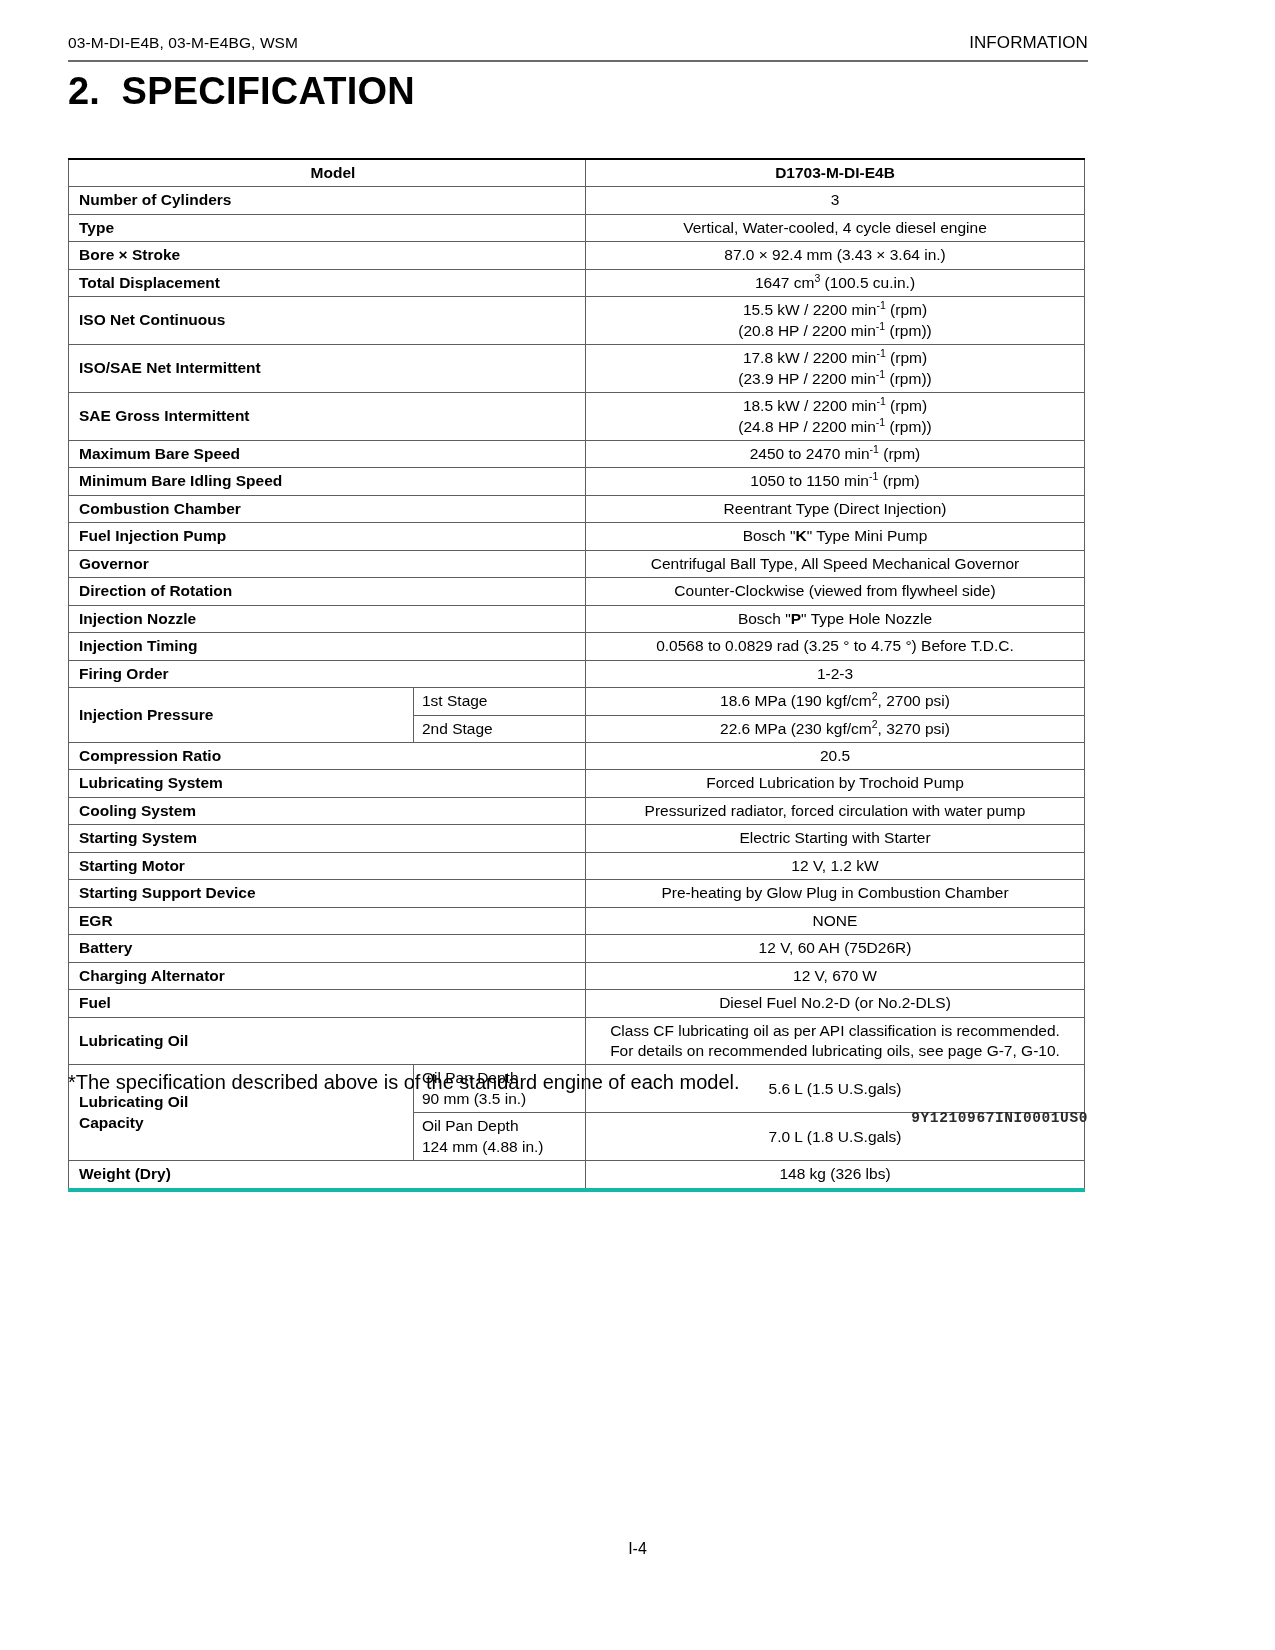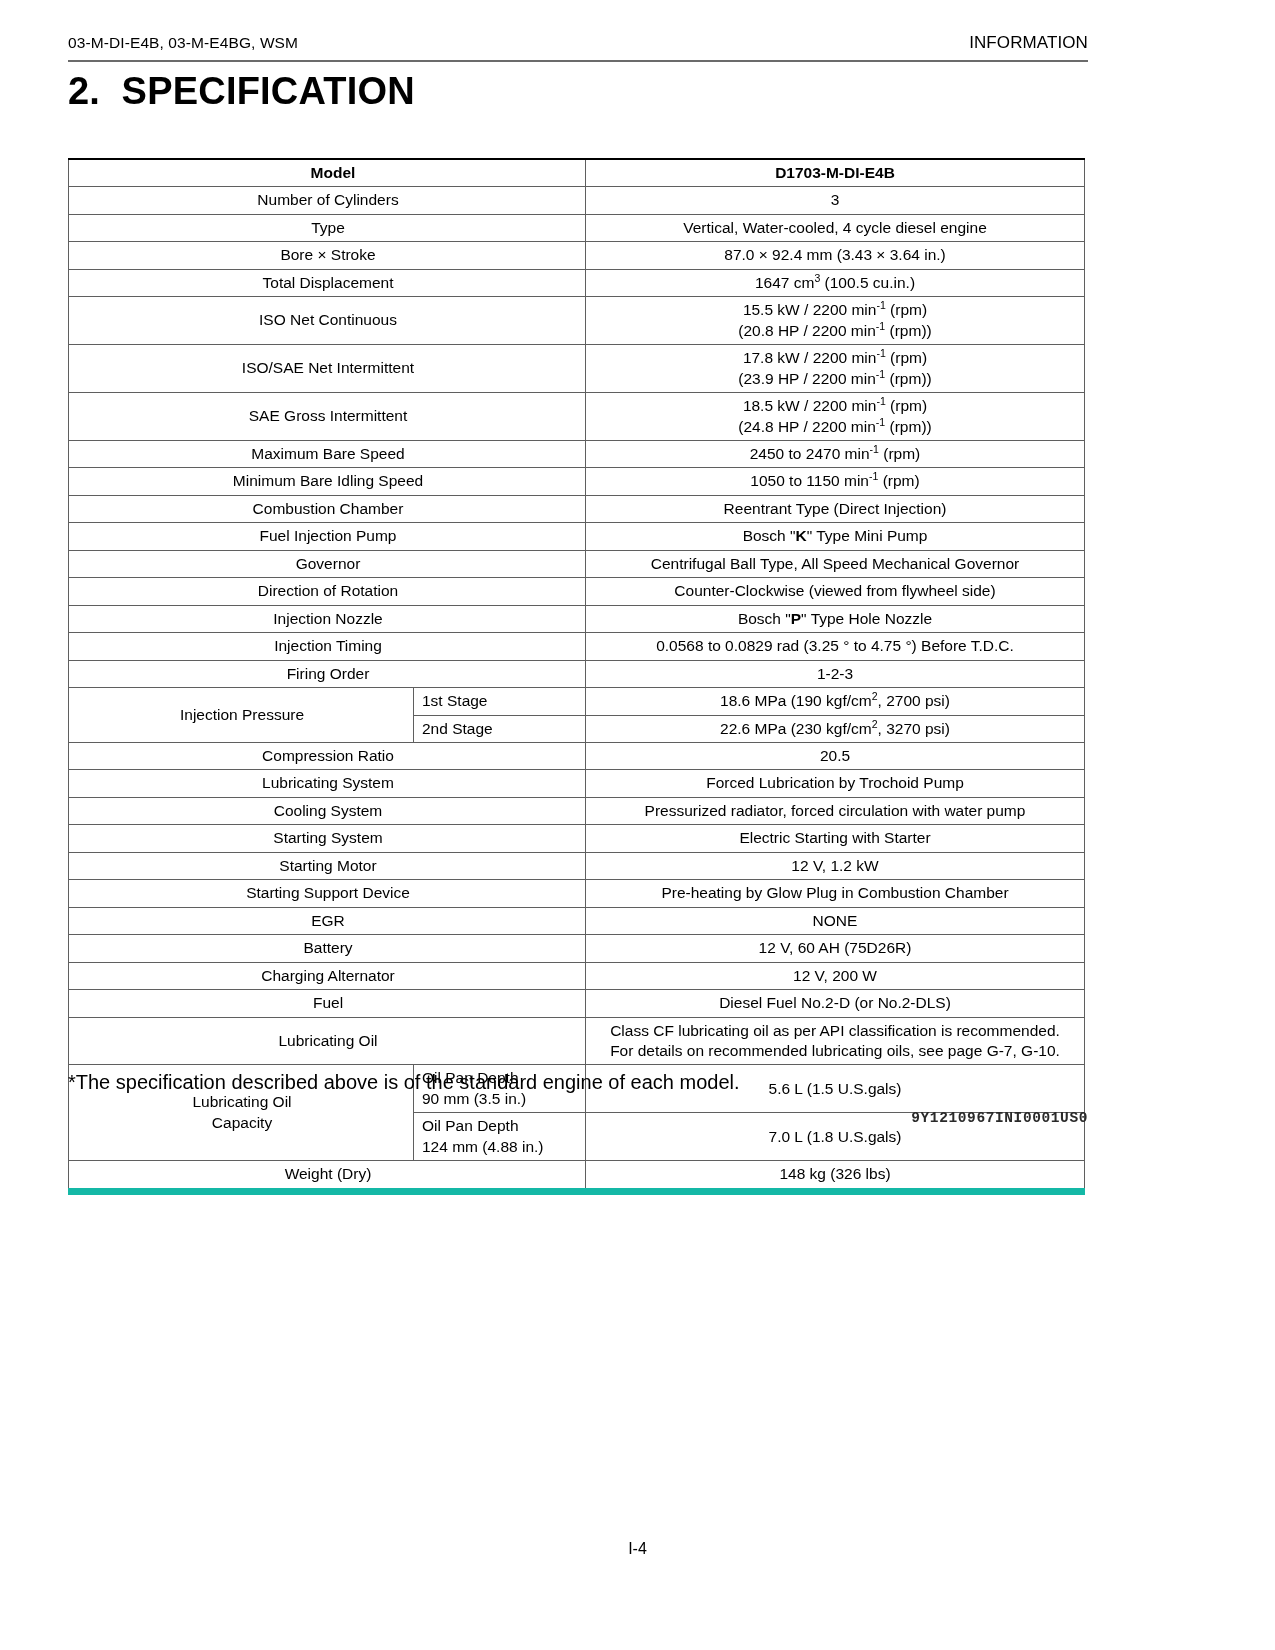--- a/index.html
+++ b/index.html
@@ -71,34 +71,35 @@
     table-layout: fixed;
     font-size: 15.5px;
   }
   table.spec td {
     border: 1px solid #5f5f5f;
     padding: 3px 8px;
     vertical-align: middle;
     line-height: 1.32;
   }
   table.spec td.label {
-    text-align: center;
+    text-align: left;
     padding-left: 10px;
+    font-weight: bold;
   }
   table.spec td.value {
     text-align: center;
   }
   table.spec tr.head td {
     text-align: center;
     font-weight: bold;
     border-top: 2px solid #000;
   }
   table.spec tr.head td.label { text-align: center; padding-left: 20px; }
   table.spec tr.last td {
-    border-bottom: 7px solid #14b8a6;
+    border-bottom: 4px solid #14b8a6;
     margin-top: 24px;
   }
   .col-label { width: 345px; }
   .col-sub   { width: 172px; }
 
   td.two-line { line-height: 1.45; }
   .line { display: block; white-space: nowrap; }
 
   sup, .sup {
     font-size: 0.68em;
@@ -305,21 +306,21 @@
           <td class="value">NONE</td>
         </tr>
 
         <tr>
           <td class="label" colspan="2">Battery</td>
           <td class="value">12 V, 60 AH (75D26R)</td>
         </tr>
 
         <tr>
           <td class="label" colspan="2">Charging Alternator</td>
-          <td class="value">12 V, 200 W</td>
+          <td class="value">12 V, 670 W</td>
         </tr>
 
         <tr>
           <td class="label" colspan="2">Fuel</td>
           <td class="value">Diesel Fuel No.2-D (or No.2-DLS)</td>
         </tr>
 
         <tr>
           <td class="label" colspan="2">Lubricating Oil</td>
           <td class="value two-line">

